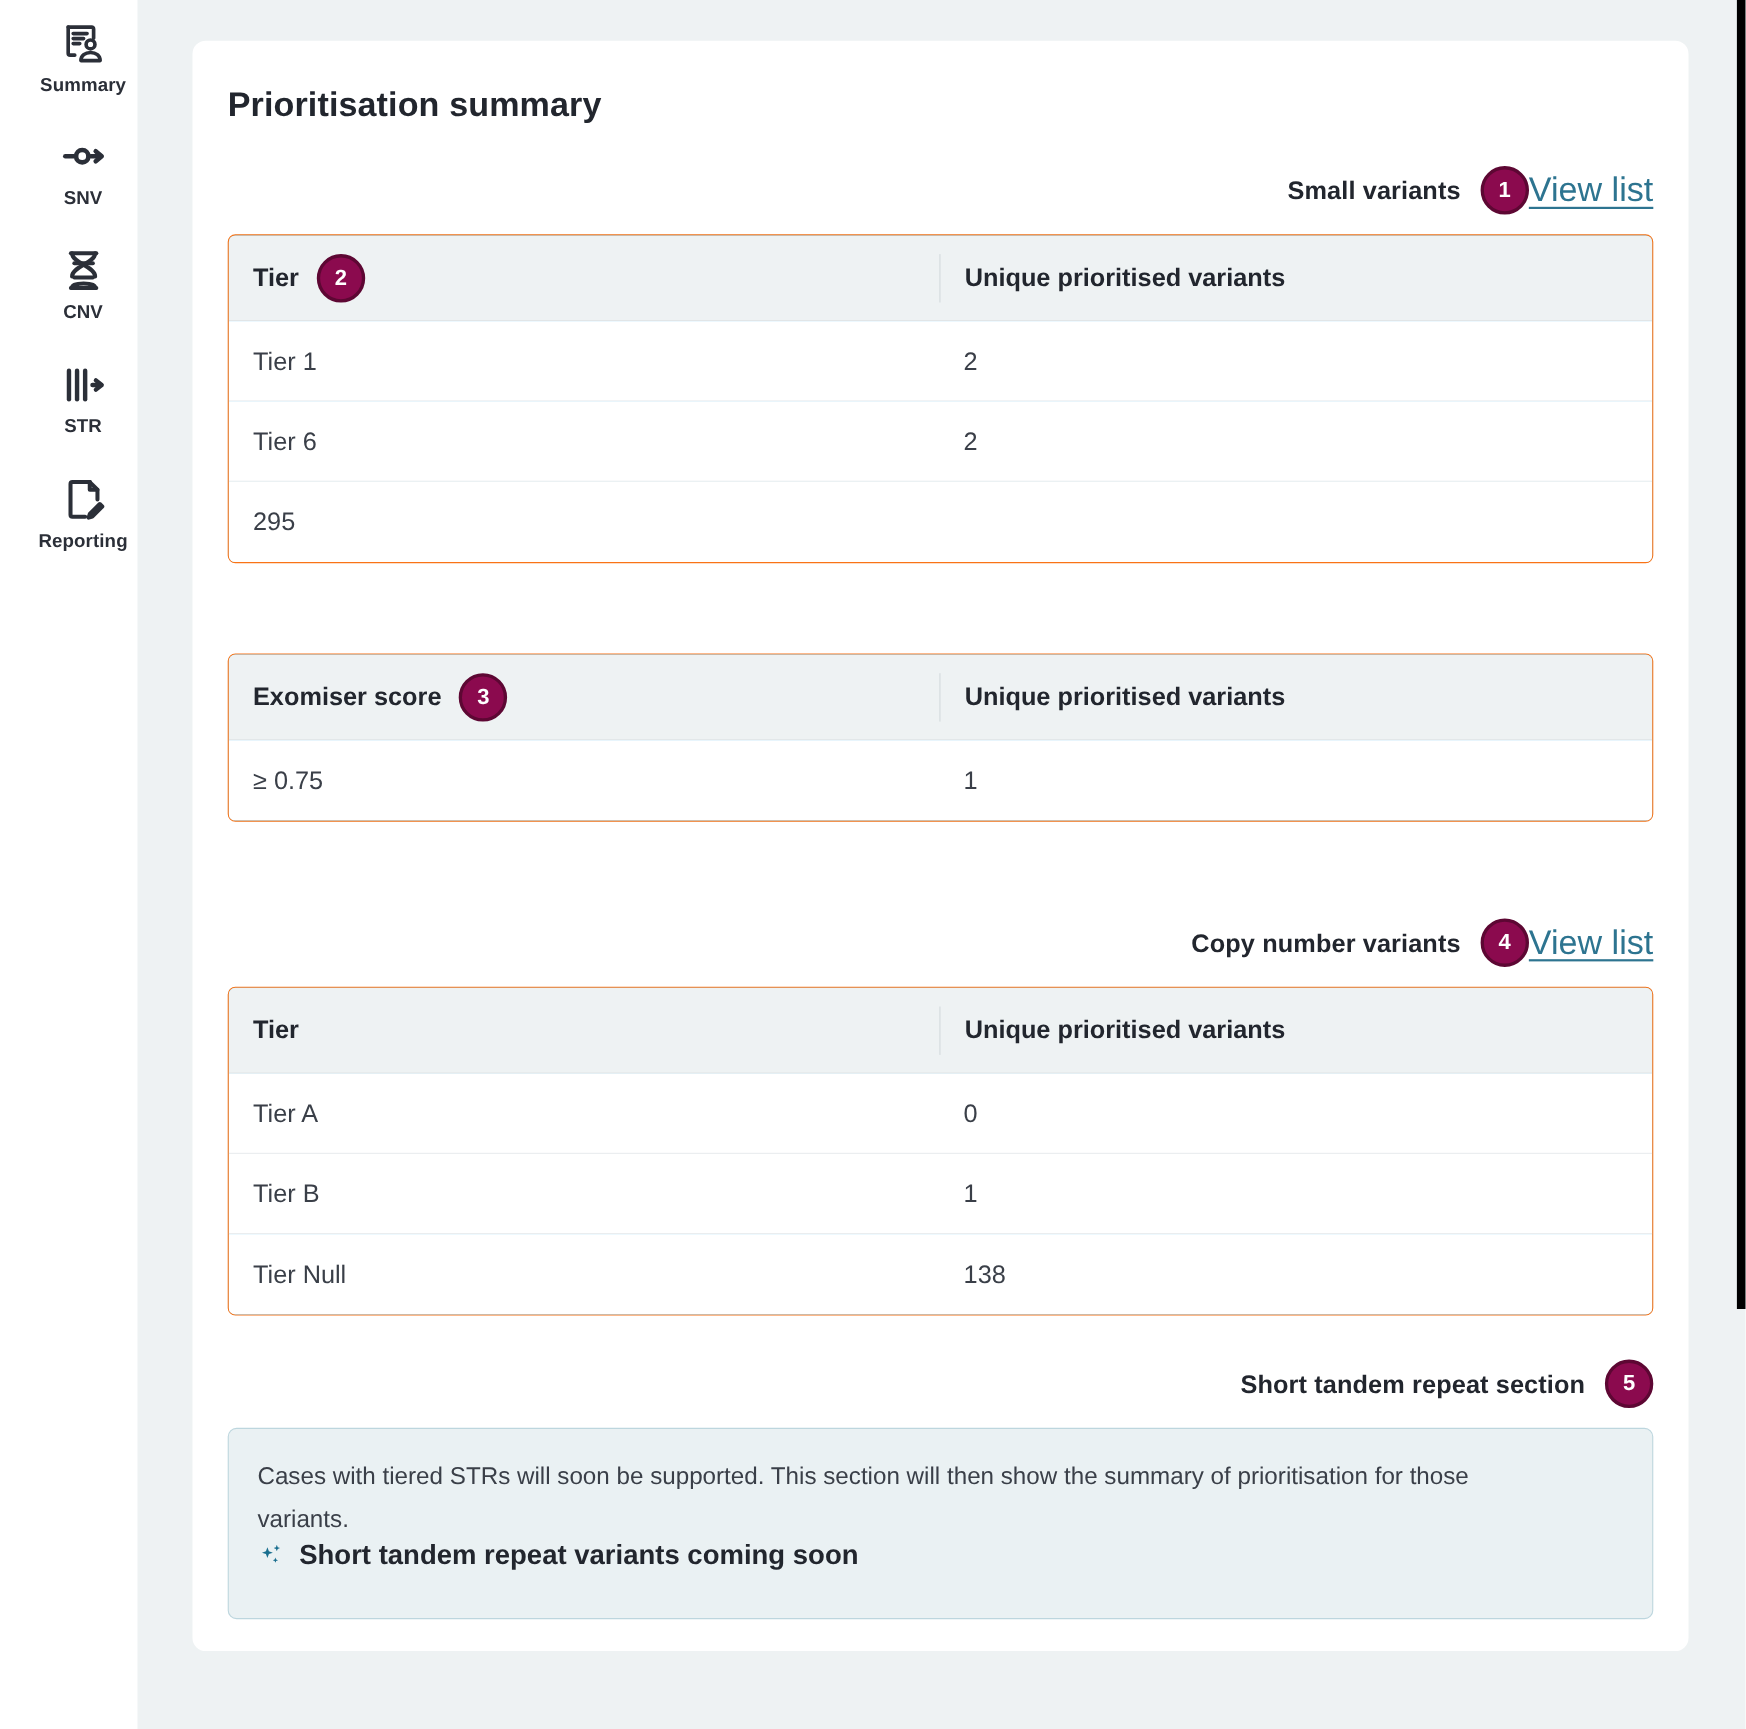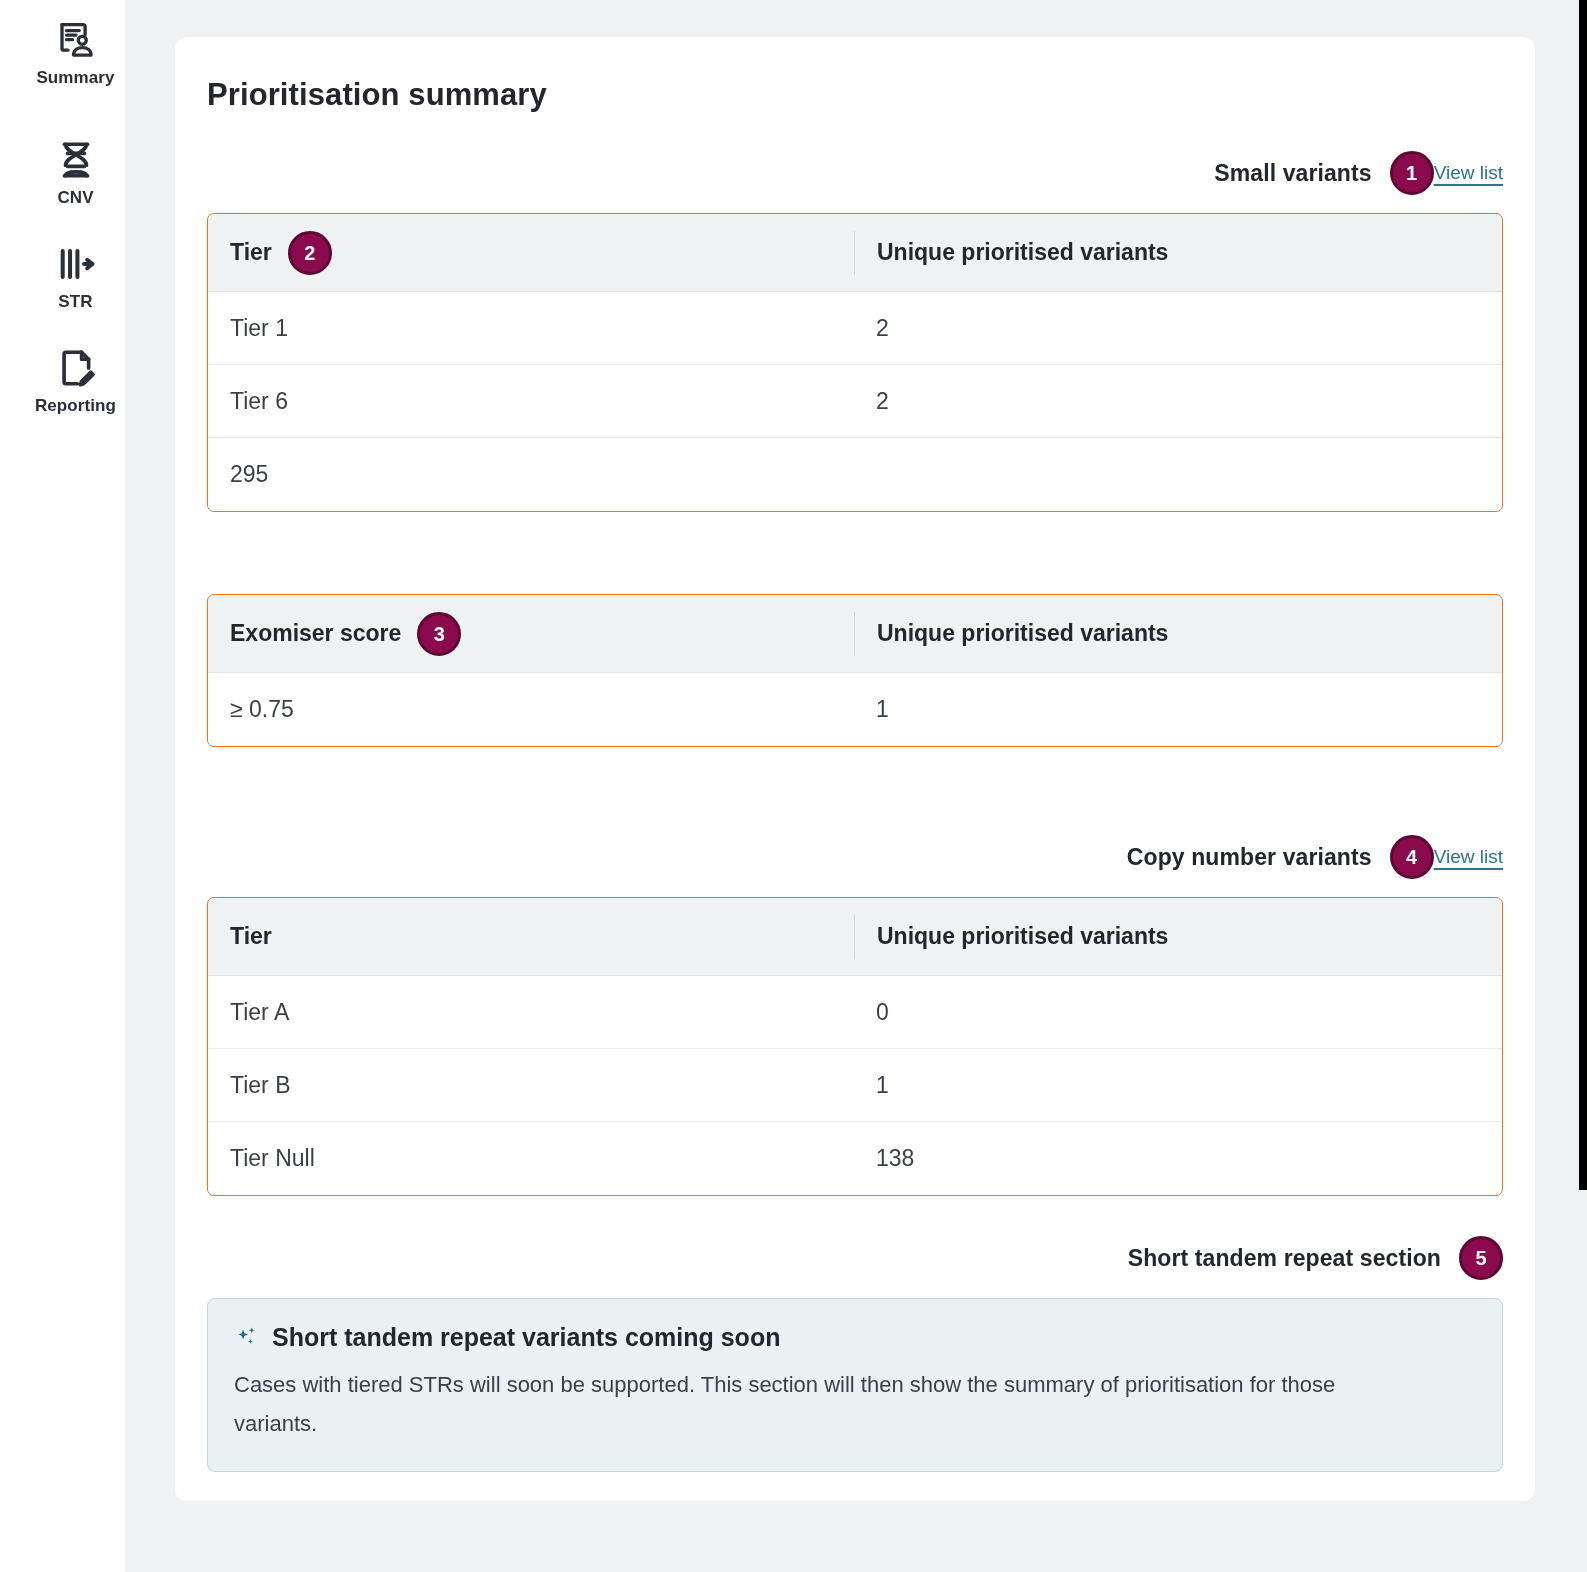--- a/index.html
+++ b/index.html
@@ -111,21 +111,21 @@
     align-items: center;
     gap: 18px;
   }
   .section-title {
     font-size: 23px;
     font-weight: 700;
     color: #22262e;
     letter-spacing: .1px;
   }
   .view-list {
-    font-size: 19px;
+    font-size: 31px;
     color: #2d7490;
     text-decoration: underline;
     text-underline-offset: 5px;
     text-decoration-thickness: 1.5px;
     cursor: pointer;
   }
 
   
   .badge {
     width: 44px;
@@ -239,20 +239,31 @@
         <path d="M6.6 6.6h7.2M6.6 9.2h5.4M6.6 11.8h3.4"></path>
         <circle cx="15.6" cy="12.2" r="2.3"></circle>
         <path d="M10.6 20.6c0-2.6 2.2-4.2 5-4.2s5 1.6 5 4.2z"></path>
       </svg>
     </span>
     <span class="nav-label">Summary</span>
   </div>
 
   <div id="nav-gap-1"></div>
 
+  <div class="nav-item">
+    <span class="nav-icon">
+      <svg width="42" height="42" viewBox="0 0 24 24" fill="none" stroke="#2b2f38" stroke-width="2.4" stroke-linecap="round" stroke-linejoin="round">
+        <line x1="2.5" y1="12" x2="7" y2="12"></line>
+        <circle cx="11.3" cy="12" r="3.2"></circle>
+        <line x1="15.7" y1="12" x2="20.5" y2="12"></line>
+        <polyline points="18.3,9.4 21.4,12 18.3,14.6" fill="#2b2f38"></polyline>
+      </svg>
+    </span>
+    <span class="nav-label">SNV</span>
+  </div>
 
   <div id="nav-gap-2"></div>
 
   <div class="nav-item">
     <span class="nav-icon">
       <svg width="42" height="42" viewBox="0 0 24 24" fill="none" stroke="#2b2f38" stroke-width="2.1" stroke-linecap="round" stroke-linejoin="round">
         <path d="M6 3c0 5 12 7 12 12"></path>
         <path d="M18 3c0 5-12 7-12 12"></path>
         <path d="M6 21c0-3 12-3 12 0"></path>
         <path d="M5.4 3h13.2"></path>
@@ -378,28 +389,28 @@
   <div style="height:40px"></div>
 
   <div class="section-head">
     <div class="section-head-left">
       <span class="section-title">Short tandem repeat section</span>
       <span class="badge">5</span>
     </div>
   </div>
 
   <div id="info-box">
+    <div id="info-box-body">Cases with tiered STRs will soon be supported. This section will then show the summary of prioritisation for those variants.</div>
     <div id="info-box-title">
       <span class="sparkle-icon">
         <svg width="26" height="26" viewBox="0 0 24 24" fill="#1a6f8f">
           <path d="M8.4 4.2l1.25 3.3 3.3 1.25-3.3 1.25-1.25 3.3-1.25-3.3L3.85 8.75l3.3-1.25z"></path>
           <path d="M16.3 2.2l.75 1.95 1.95.75-1.95.75-.75 1.95-.75-1.95-1.95-.75 1.95-.75z"></path>
           <path d="M15.1 12.9l.62 1.6 1.6.62-1.6.62-.62 1.6-.62-1.6-1.6-.62 1.6-.62z"></path>
         </svg>
       </span>
       <span>Short tandem repeat variants coming soon</span>
     </div>
-    <div id="info-box-body">Cases with tiered STRs will soon be supported. This section will then show the summary of prioritisation for those variants.</div>
   </div>
 
 </main>
 
 <div id="viewport-edge"></div>
 
 </body></html>

